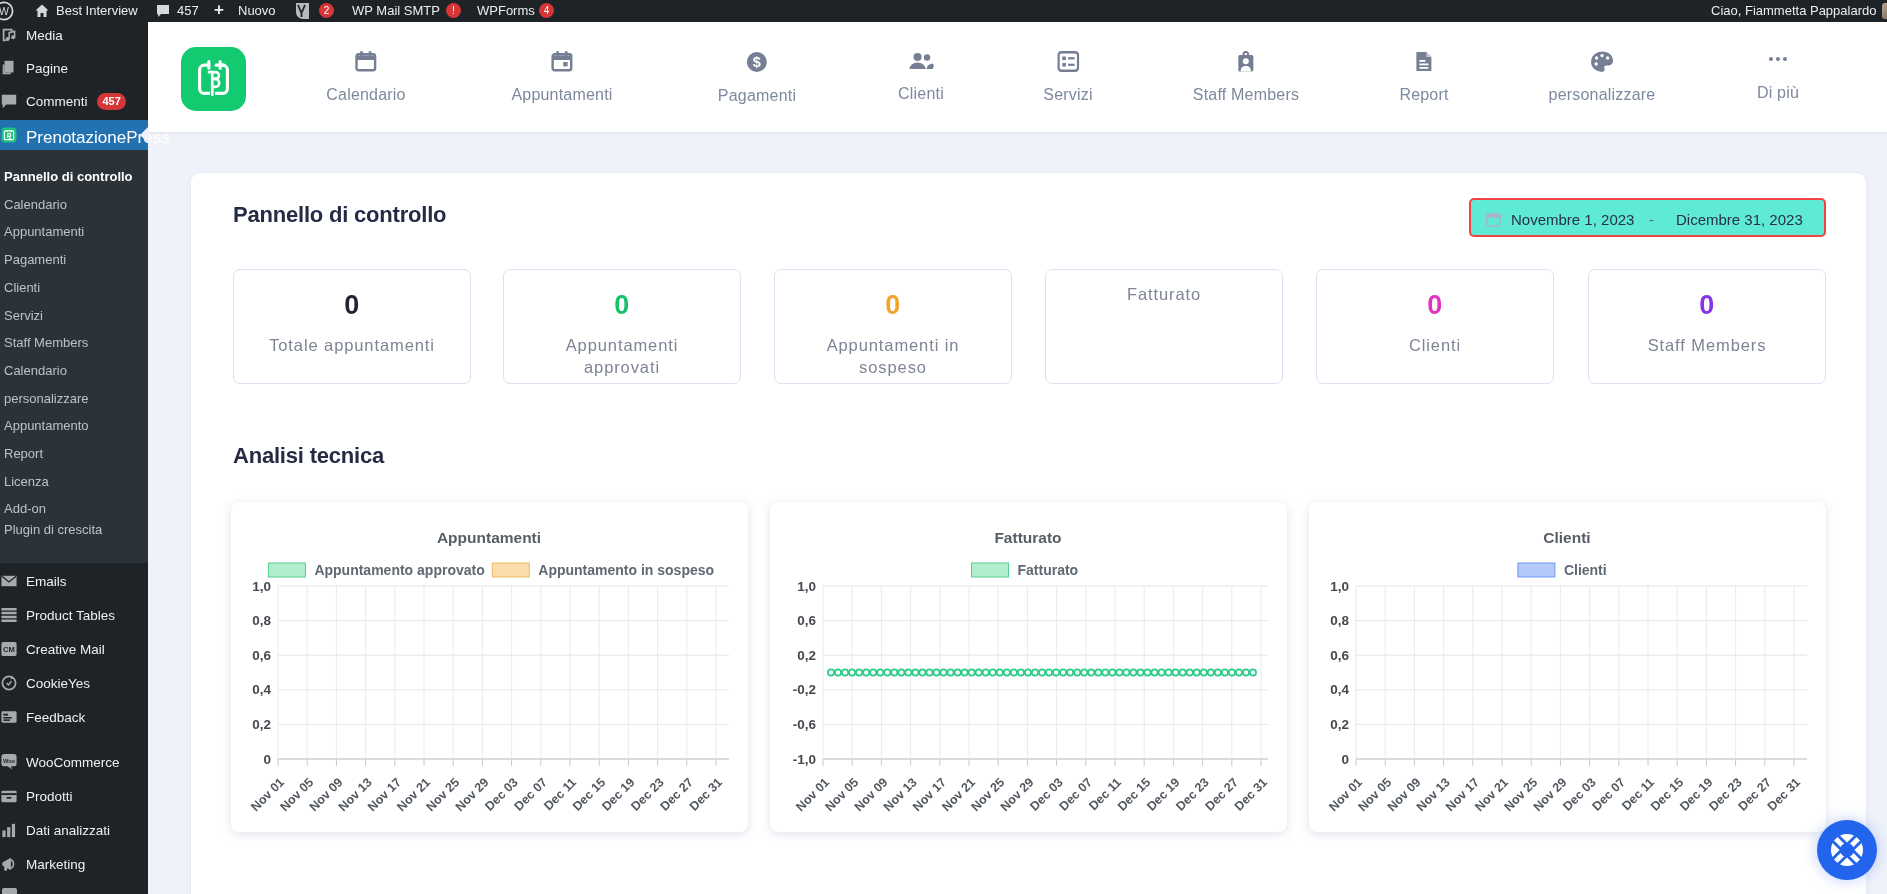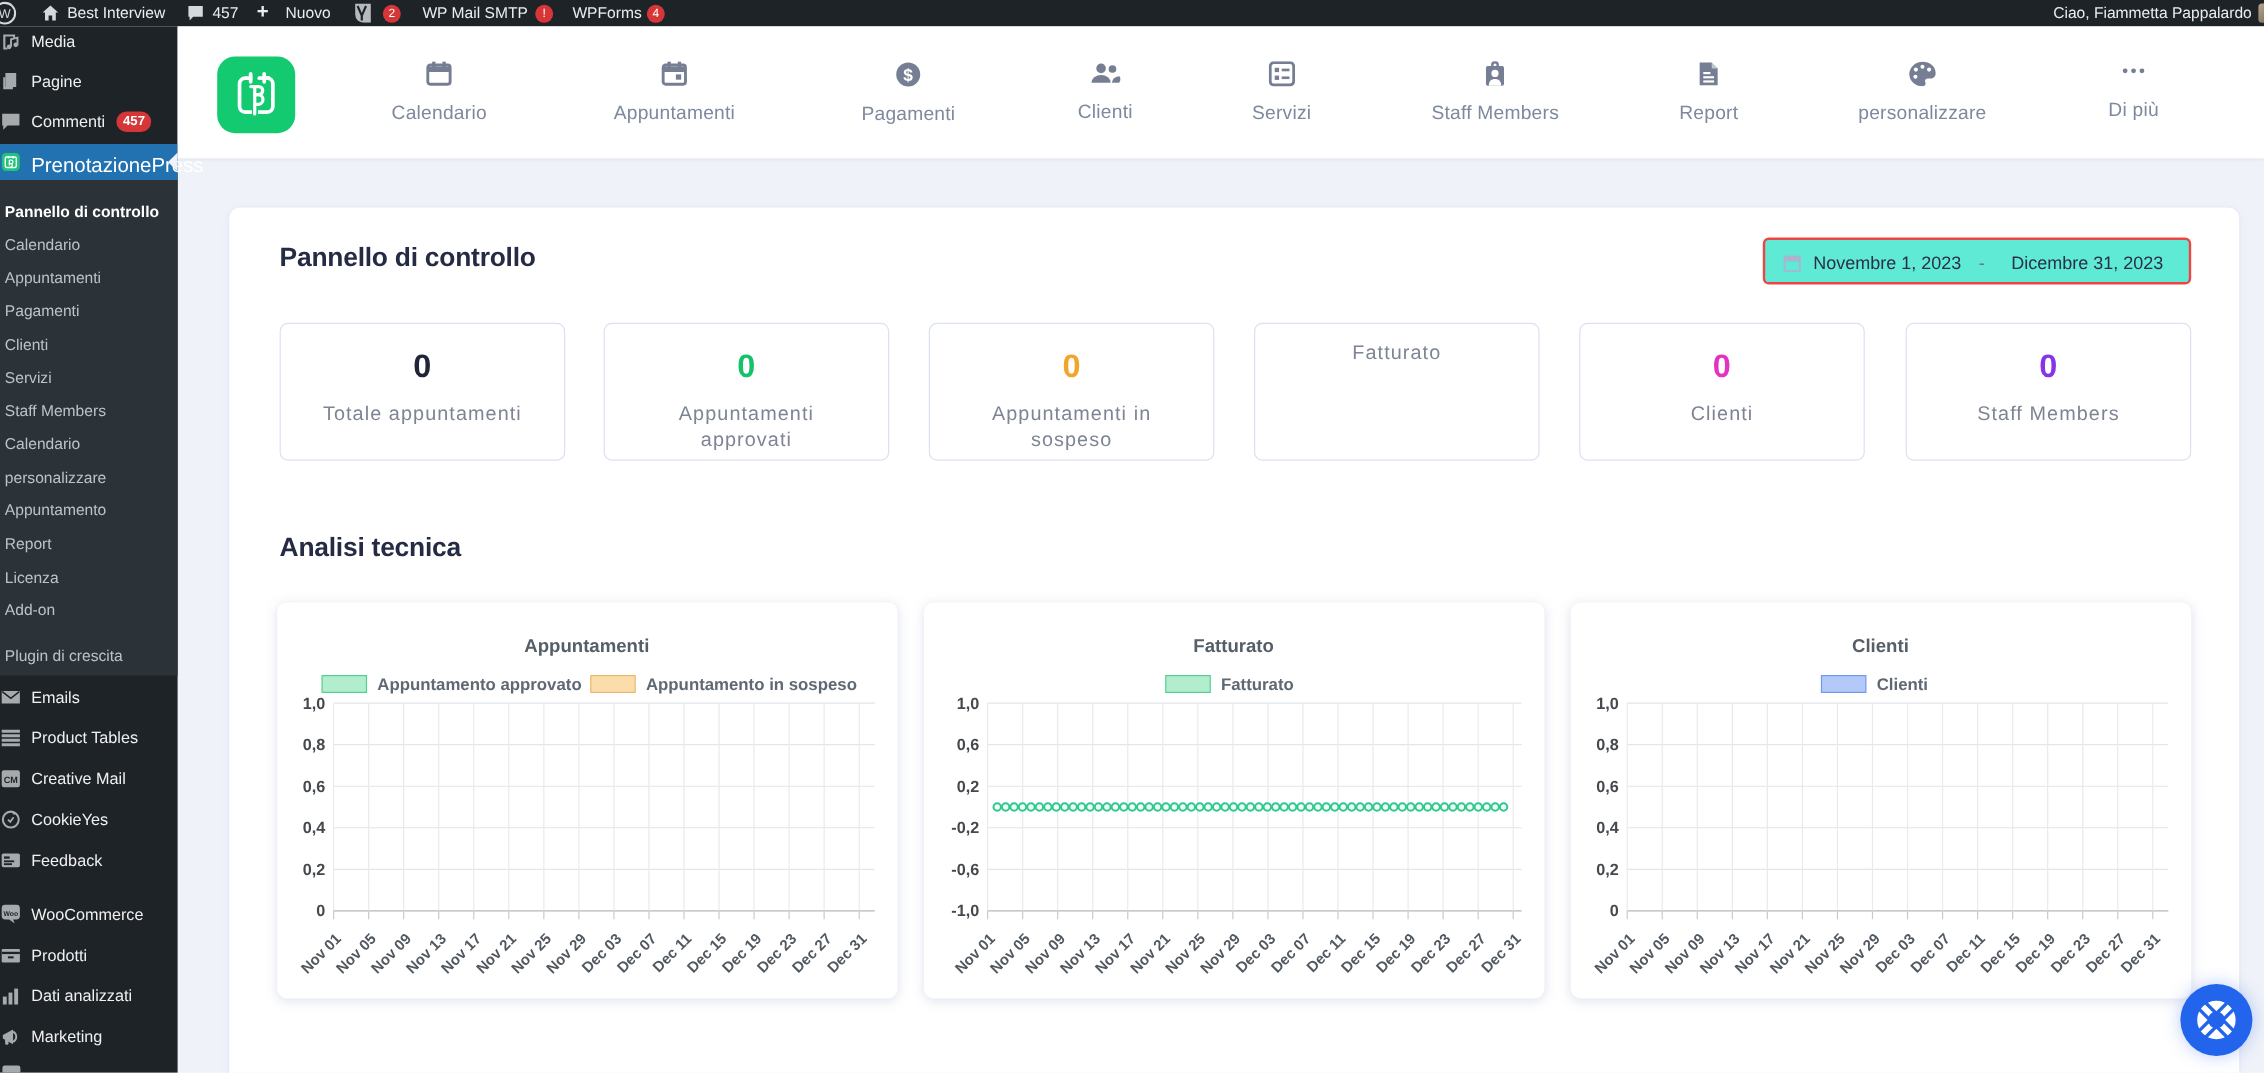--- a/index.html
+++ b/index.html
@@ -103,21 +103,21 @@
 <div class="sitem" style="top:237.1px;">Pagamenti</div>
 <div class="sitem" style="top:264.8px;">Clienti</div>
 <div class="sitem" style="top:292.5px;">Servizi</div>
 <div class="sitem" style="top:320.2px;">Staff Members</div>
 <div class="sitem" style="top:347.9px;">Calendario</div>
 <div class="sitem" style="top:375.6px;">personalizzare</div>
 <div class="sitem" style="top:403.3px;">Appuntamento</div>
 <div class="sitem" style="top:431.0px;">Report</div>
 <div class="sitem" style="top:458.7px;">Licenza</div>
 <div class="sitem" style="top:486.4px;">Add-on</div>
-<div class="sitem" style="top:524px;">Plugin di crescita</div>
+<div class="sitem" style="top:507px;">Plugin di crescita</div>
 <div class="mitem" style="top:542px">
       <svg class="ic" viewBox="0 0 18 19">
         <path d="M1 4 h16 v11 h-16 z" fill="#a7aaad"></path>
         <path d="M1.5 4.5 l7.5 6 l7.5 -6" stroke="#1d2327" stroke-width="1.4" fill="none"></path>
       </svg>
       <span class="txt">Emails</span>
     </div>
 <div class="mitem" style="top:576px">
       <svg class="ic" viewBox="0 0 18 19">
         <path d="M1 3.5 h16 M1 7.5 h16 M1 11.5 h16 M1 15.5 h16" stroke="#a7aaad" stroke-width="2.6"></path>

